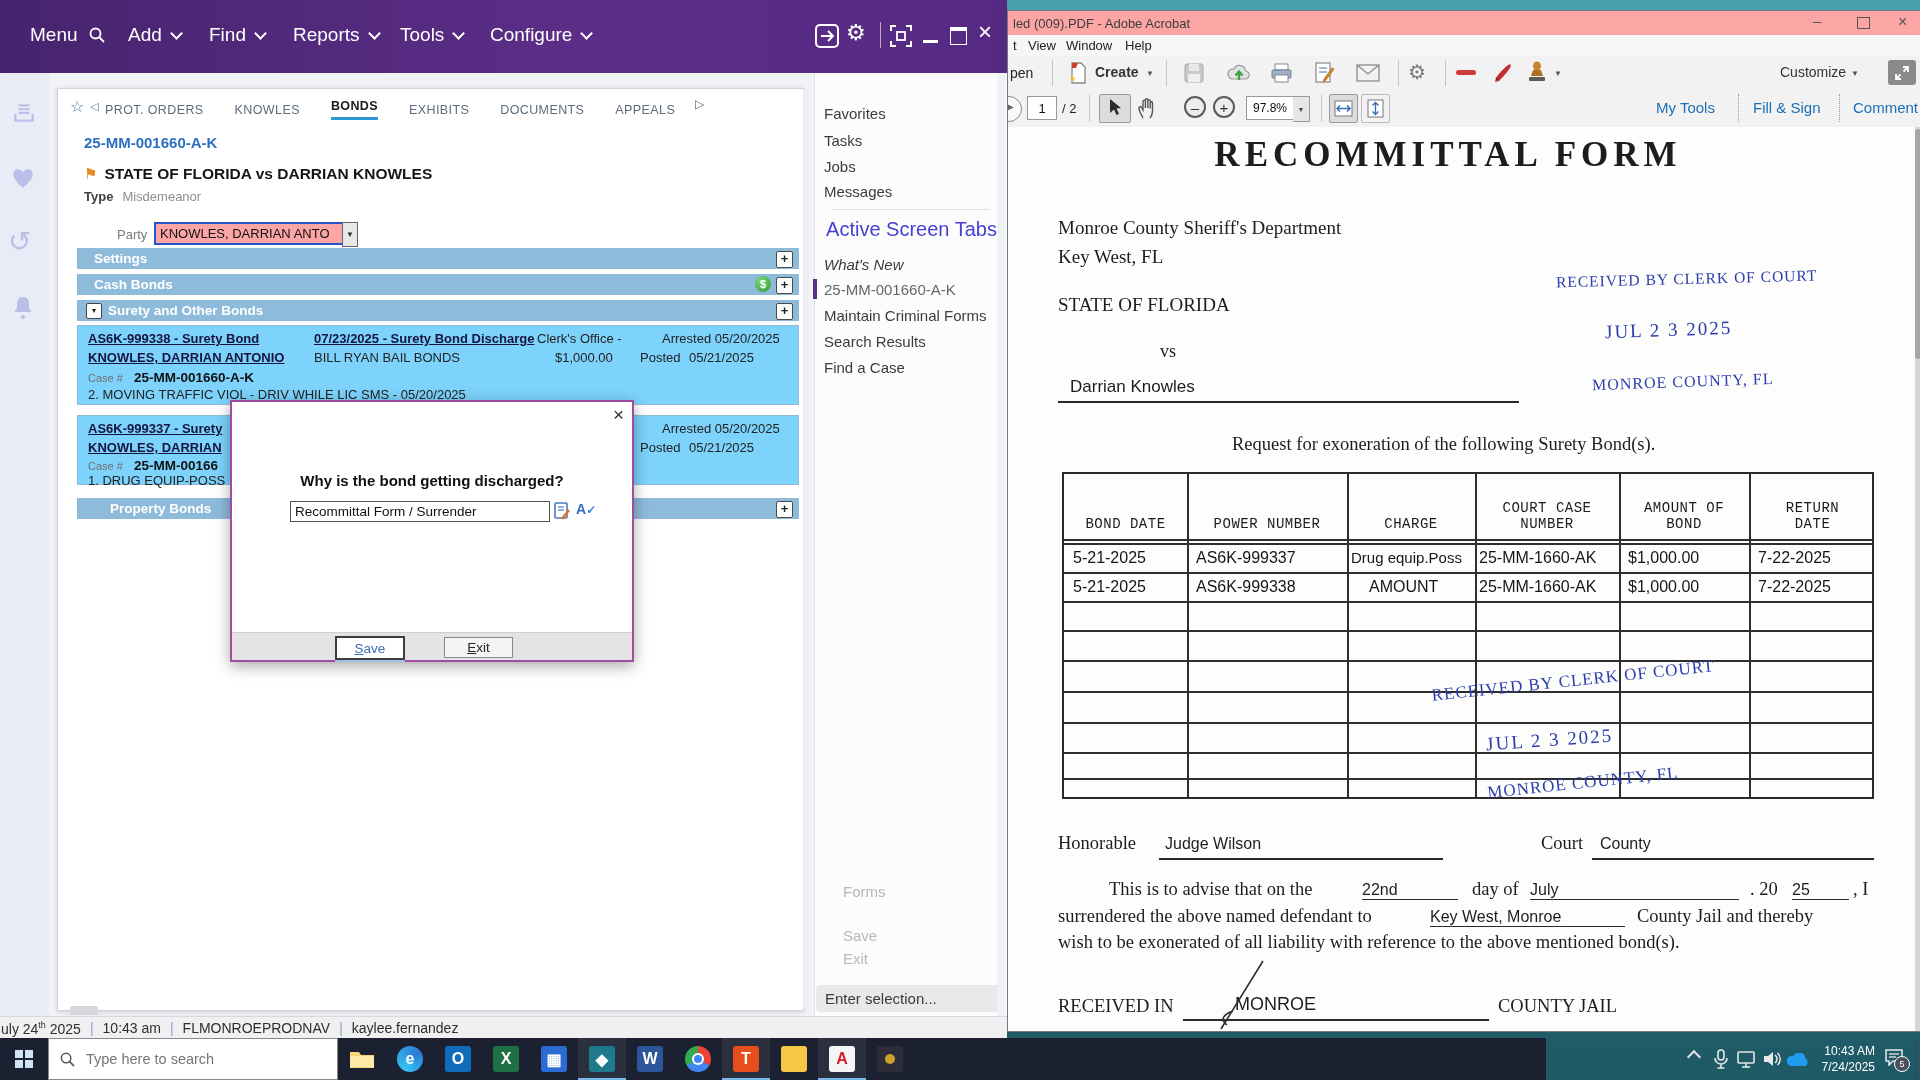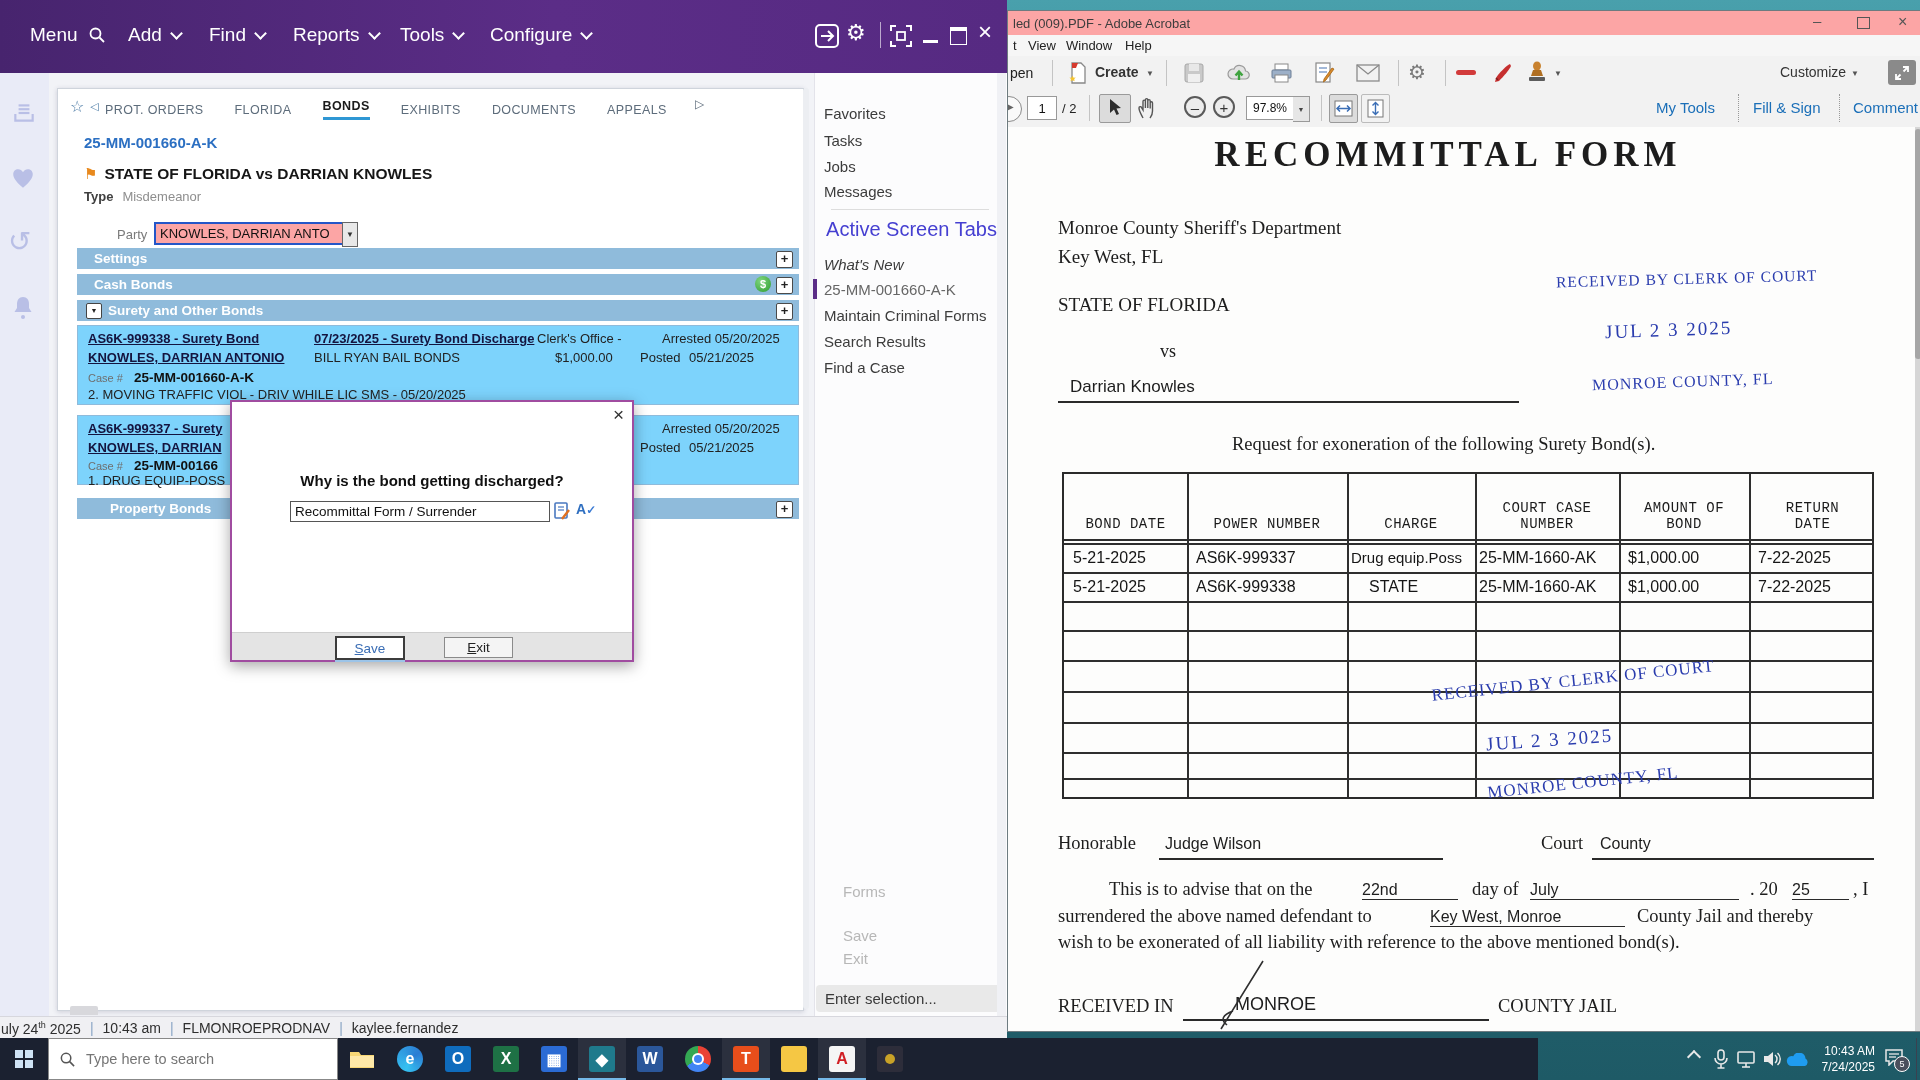--- a/index.html
+++ b/index.html
@@ -35,21 +35,21 @@
   .serif{font-family:"Liberation Serif",serif;color:#1d1d1d;}
   .mono{font-family:"Liberation Mono","DejaVu Sans Mono",monospace;}
   .stamp{color:#2b3dae;font-family:"Liberation Serif",serif;}
   .uline{border-bottom:1.5px solid #2a2a2a;}
   .hand{font-family:"Liberation Sans",sans-serif;color:#1d1d1d;}
   .vline{position:absolute;top:0;bottom:0;width:1.5px;background:#2e2e2e;}
   .hline{position:absolute;left:0;right:0;height:1.5px;background:#2e2e2e;}
   .hdrcell{position:absolute;white-space:pre-line;text-align:center;font-size:14px;letter-spacing:.5px;color:#1b1b1b;display:flex;align-items:flex-end;justify-content:center;padding-bottom:7px;box-sizing:border-box;}
   .dcell{position:absolute;font-size:16px;color:#161616;display:flex;align-items:center;padding-left:9px;box-sizing:border-box;white-space:nowrap;}
   
-  #tbar{left:0;top:1038px;width:1538px;height:42px;background:#1b2130;z-index:80;}
+  #tbar{left:0;top:1038px;width:1538px;height:42px;background:#1b2130;z-index:80;padding-left:8px;}
   .tkslot{position:absolute;top:0;width:48px;height:42px;display:flex;align-items:center;justify-content:center;}
   .tkactive{background:rgba(255,255,255,.07);box-shadow:inset 0 -2px 0 #76b9e8;}
   .sq{width:26px;height:26px;border-radius:3px;display:flex;align-items:center;justify-content:center;font-weight:700;color:#fff;font-size:16px;}
   .trayic{color:#e8e8e8;}
 </style>
 </head>
 <body>
 
 <div id="screen">
 
@@ -118,21 +118,21 @@
     </div>
 
     <div id="card" class="abs">
 
       <div class="abs f" style="left:12px;top:8px;gap:6px;color:#4a7aa5;">
         <span style="font-size:16px;">☆</span>
         <span style="font-size:11px;">◁</span>
       </div>
       <div class="abs f" style="left:47px;top:10px;gap:31px;">
         <span class="tab">PROT. ORDERS</span>
-        <span class="tab">FLORIDA</span>
+        <span class="tab">KNOWLES</span>
         <span class="tab on">BONDS</span>
         <span class="tab">EXHIBITS</span>
         <span class="tab">DOCUMENTS</span>
         <span class="tab">APPEALS</span>
       </div>
       <span class="abs" style="left:637px;top:8px;font-size:12px;color:#5d6c7b;">▷</span>
 
       <div class="abs" style="left:26px;top:45px;font-size:15px;font-weight:700;color:#2b6fc2;">25-MM-001660-A-K</div>
       <div class="abs f" style="left:26px;top:76px;gap:7px;">
         <span style="font-size:15px;color:#e8891d;">⚑</span>
@@ -416,21 +416,21 @@
 
       <div class="dcell" style="left:0;top:69px;width:123px;height:29px;" able="false">5-21-2025</div>
       <div class="dcell" style="left:123px;top:69px;width:160px;height:29px;">AS6K-999337</div>
       <div class="dcell" style="left:283px;top:69px;width:128px;height:29px;padding-left:4px;font-size:15px;">Drug equip.Poss</div>
       <div class="dcell" style="left:411px;top:69px;width:144px;height:29px;padding-left:4px;">25-MM-1660-AK</div>
       <div class="dcell" style="left:555px;top:69px;width:130px;height:29px;">$1,000.00</div>
       <div class="dcell" style="left:685px;top:69px;width:127px;height:29px;">7-22-2025</div>
 
       <div class="dcell" style="left:0;top:98px;width:123px;height:29px;">5-21-2025</div>
       <div class="dcell" style="left:123px;top:98px;width:160px;height:29px;">AS6K-999338</div>
-      <div class="dcell" style="left:283px;top:98px;width:128px;height:29px;padding-left:22px;">STATE</div>
+      <div class="dcell" style="left:283px;top:98px;width:128px;height:29px;padding-left:22px;">AMOUNT</div>
       <div class="dcell" style="left:411px;top:98px;width:144px;height:29px;padding-left:4px;">25-MM-1660-AK</div>
       <div class="dcell" style="left:555px;top:98px;width:130px;height:29px;">$1,000.00</div>
       <div class="dcell" style="left:685px;top:98px;width:127px;height:29px;">7-22-2025</div>
     </div>
 
     <div class="abs stamp" style="left:423px;top:660px;font-size:17px;letter-spacing:1px;transform:rotate(-6deg);">RECEIVED BY CLERK OF COURT</div>
     <div class="abs stamp" style="left:478px;top:718px;font-size:19px;letter-spacing:2px;transform:rotate(-4deg);">JUL 2 3 2025</div>
     <div class="abs stamp" style="left:479px;top:762px;font-size:17px;letter-spacing:1px;transform:rotate(-6deg);">MONROE COUNTY, FL</div>
 
     <div class="abs serif" style="left:50px;top:822px;font-size:18.5px;">Honorable</div>

